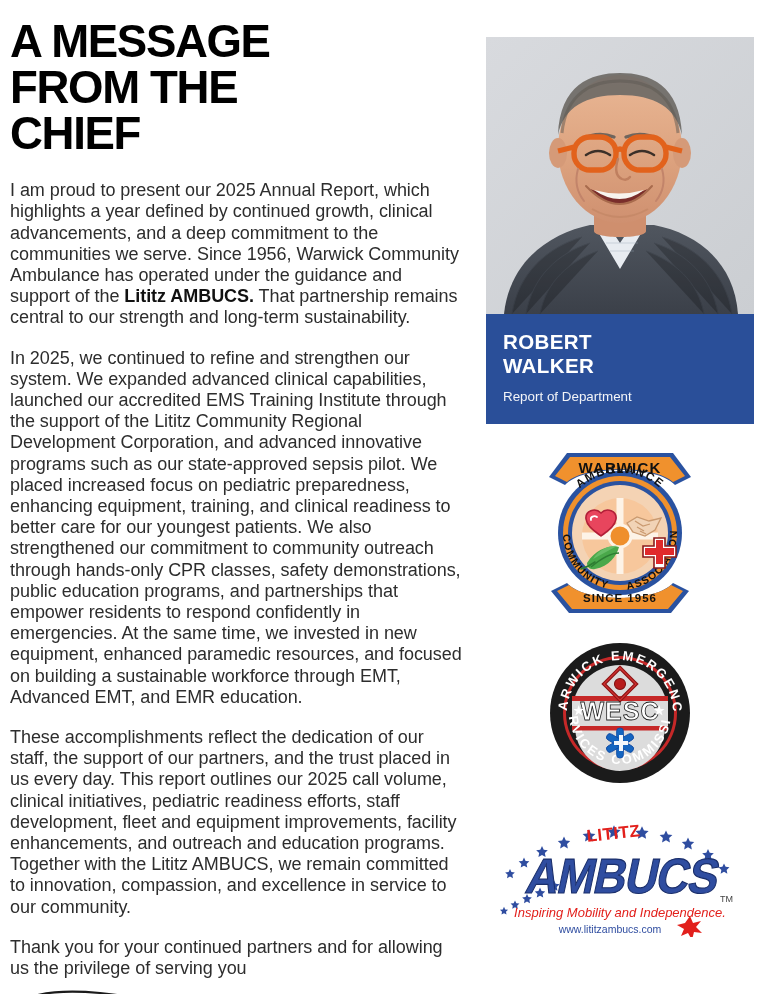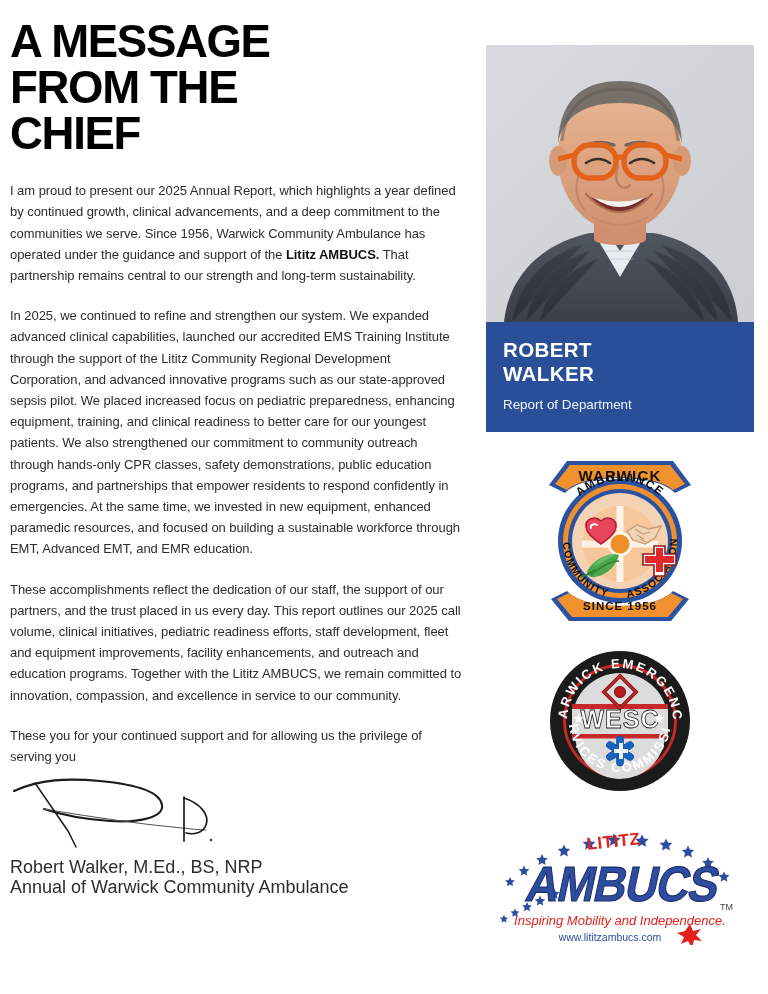--- a/index.html
+++ b/index.html
@@ -38,21 +38,21 @@
     text-transform: uppercase;
     margin-bottom: 24px;
     transform: scaleX(0.97);
     transform-origin: left top;
   }
 
   .body-copy { }
 
   .body-copy p {
     font-family: "Liberation Sans", sans-serif;
-    font-size: 13px;
+    font-size: 18px;
     line-height: 21.2px;
     color: #2d2d2d;
     margin-bottom: 19px;
     text-align: left;
     letter-spacing: -0.05px;
   }
 
   .body-copy p.tight { margin-bottom: 0; }
 
   .body-copy b { font-weight: 700; color: #111; }
@@ -70,21 +70,21 @@
     font-family: "Liberation Sans", sans-serif;
     font-size: 18px;
     line-height: 20px;
     color: #2d2d2d;
   }
 
   
   .right-col {
     position: absolute;
     left: 486px;
-    top: 45px;
+    top: 37px;
     width: 268px;
   }
 
   
   .portrait-card {
     position: relative;
     width: 268px;
   }
 
   .portrait {
@@ -140,21 +140,21 @@
     <h1 class="headline"><span>A MESSAGE</span><br><span>FROM THE</span><br><span>CHIEF</span></h1>
 
     <div class="body-copy">
 
       <p><span>I am proud to present our 2025 Annual Report, which highlights a year defined by continued growth, clinical advancements, and a deep commitment to the communities we serve. Since 1956, Warwick Community Ambulance has operated under the guidance and support of the </span><b>Lititz AMBUCS.</b><span> That partnership remains central to our strength and long-term sustainability.</span></p>
 
       <p>In 2025, we continued to refine and strengthen our system. We expanded advanced clinical capabilities, launched our accredited EMS Training Institute through the support of the Lititz Community Regional Development Corporation, and advanced innovative programs such as our state-approved sepsis pilot. We placed increased focus on pediatric preparedness, enhancing equipment, training, and clinical readiness to better care for our youngest patients. We also strengthened our commitment to community outreach through hands-only CPR classes, safety demonstrations, public education programs, and partnerships that empower residents to respond confidently in emergencies. At the same time, we invested in new equipment, enhanced paramedic resources, and focused on building a sustainable workforce through EMT, Advanced EMT, and EMR education.</p>
 
       <p>These accomplishments reflect the dedication of our staff, the support of our partners, and the trust placed in us every day. This report outlines our 2025 call volume, clinical initiatives, pediatric readiness efforts, staff development, fleet and equipment improvements, facility enhancements, and outreach and education programs. Together with the Lititz AMBUCS, we remain committed to innovation, compassion, and excellence in service to our community.</p>
 
-      <p class="tight">These you for your continued support and for allowing us the privilege of serving you</p>
+      <p class="tight">Thank you for your continued partners and for allowing us the privilege of serving you</p>
     </div>
 
     <div class="sig-wrap">
       <svg width="230" height="82" viewBox="0 0 230 82" fill="none" aria-hidden="true">
         <path d="M4 18 C30 6, 58 5, 90 8 C122 11, 150 18, 152 32 C154 44, 130 50, 100 48 C70 46, 46 40, 34 36" stroke="#1b1b1b" stroke-width="2.1" stroke-linecap="round" fill="none"></path>
         <path d="M34 36 C70 42, 120 50, 163 54 C180 56, 190 57, 196 57" stroke="#555" stroke-width="1.15" stroke-linecap="round" fill="none"></path>
         <path d="M25 10 L58 58 L66 74" stroke="#1b1b1b" stroke-width="1.5" stroke-linecap="round" fill="none"></path>
         <path d="M174 24 L174 68" stroke="#1b1b1b" stroke-width="1.7" stroke-linecap="round"></path>
         <path d="M174 25 C190 30, 200 42, 196 52 C193 60, 184 62, 176 60" stroke="#1b1b1b" stroke-width="1.7" stroke-linecap="round" fill="none"></path>
         <circle cx="201" cy="67" r="1.2" fill="#2a2a2a"></circle>

